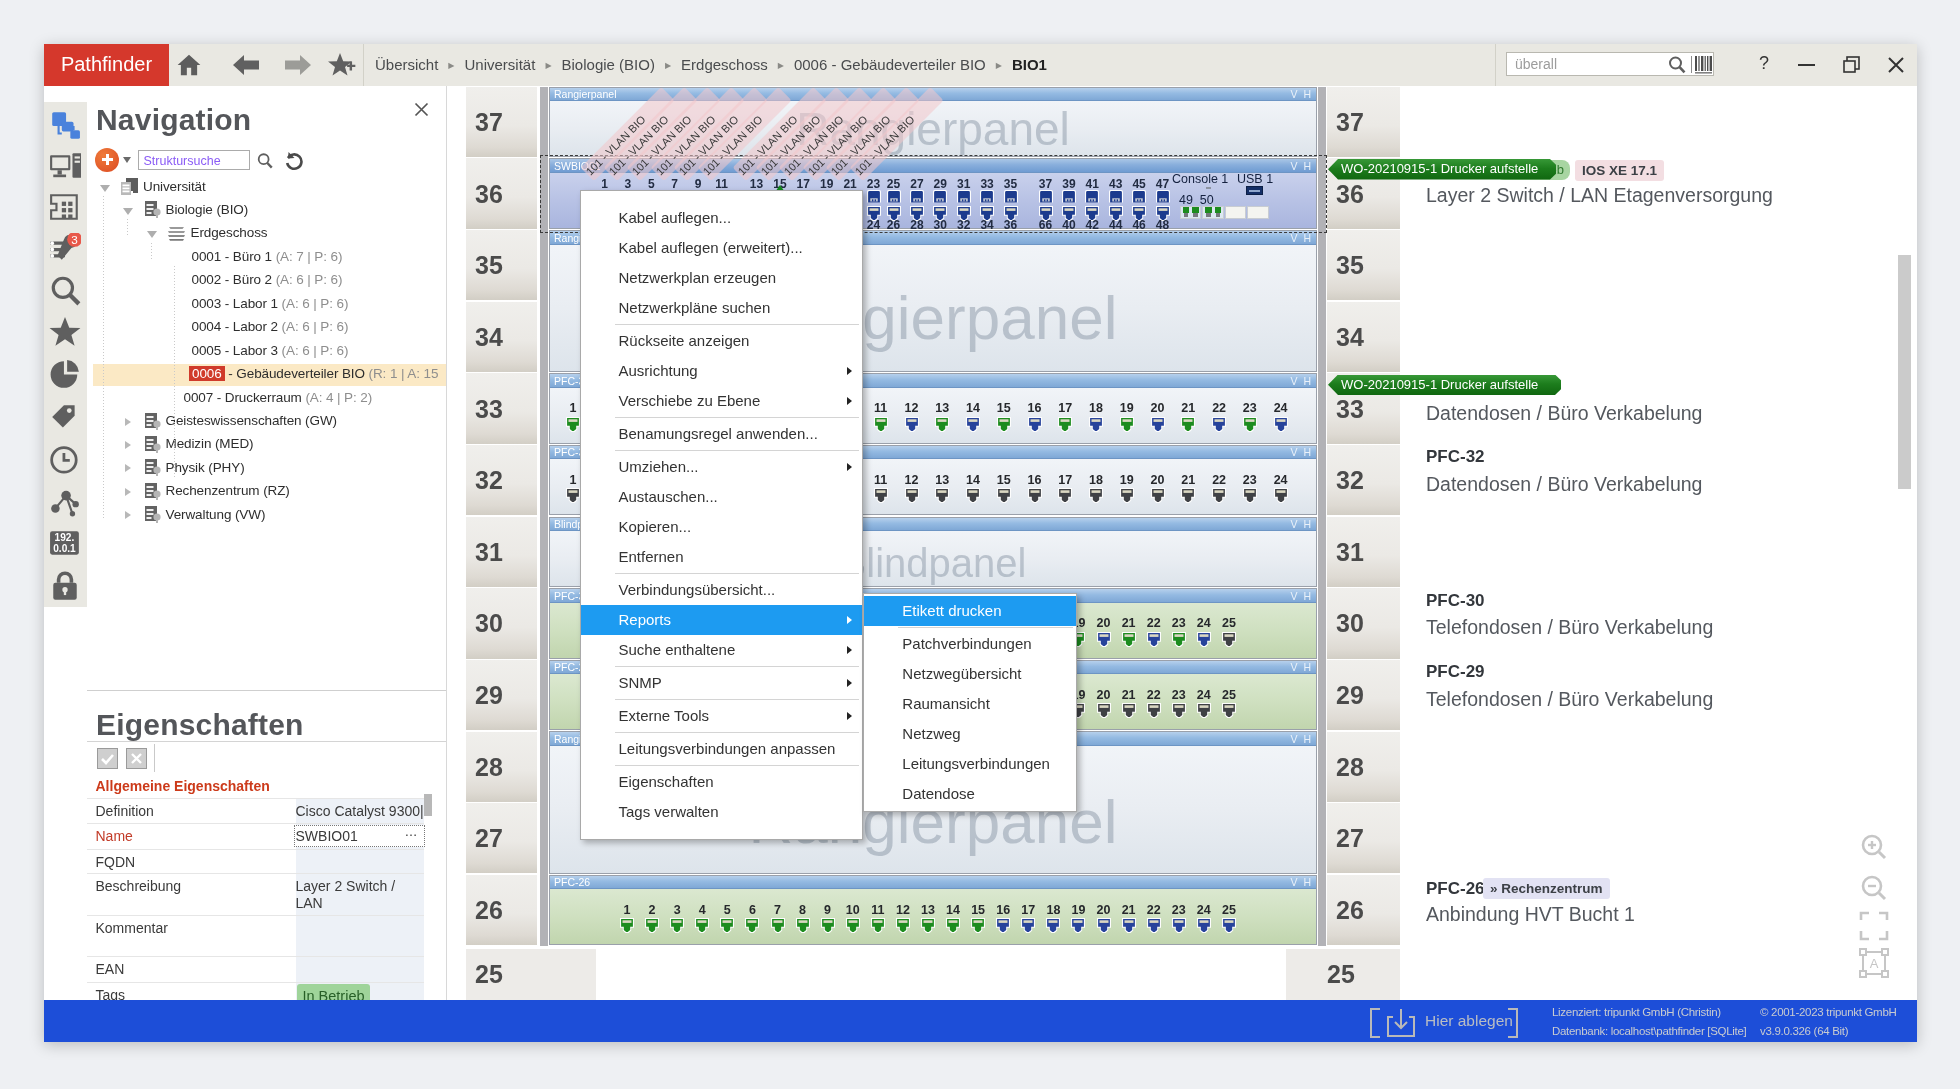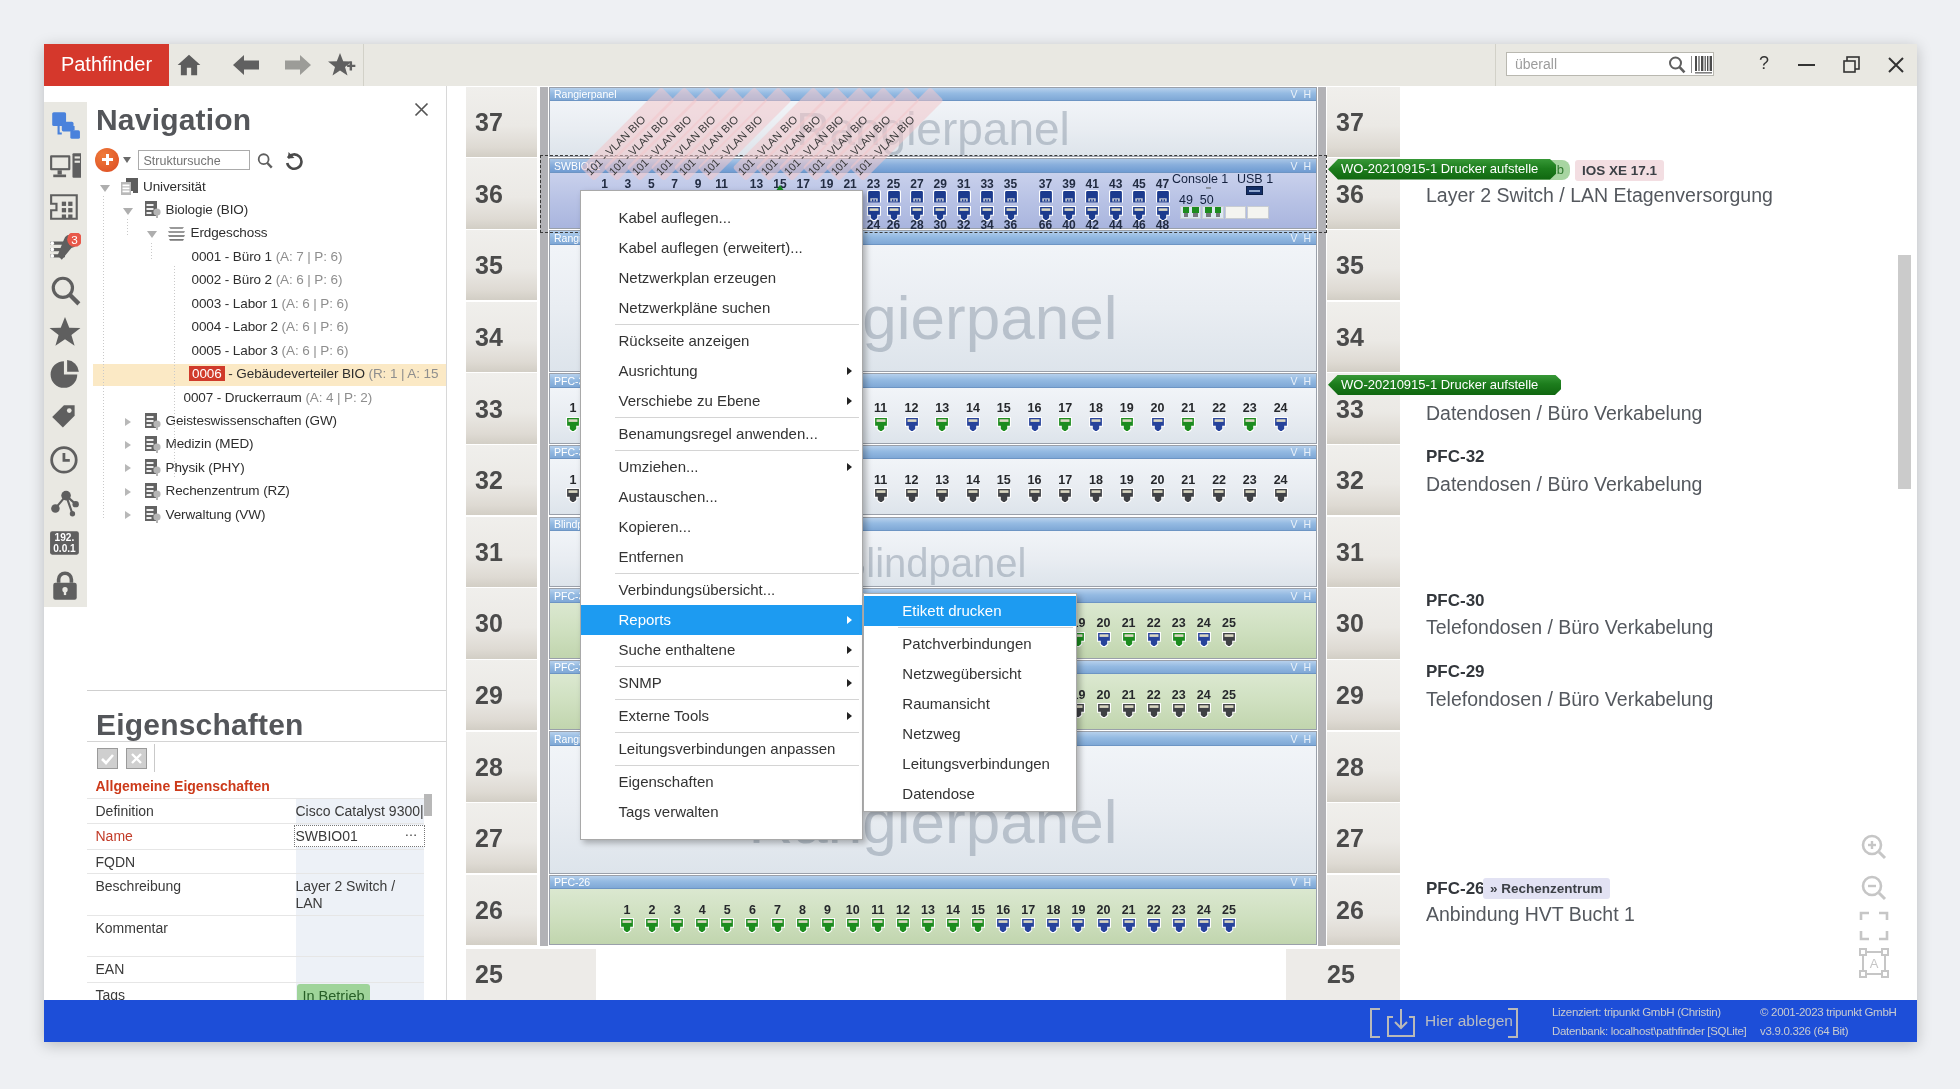--- a/index.html
+++ b/index.html
@@ -68,20 +68,21 @@
 <svg class="abs" style="left:188px;top:10px" width="28" height="22" viewBox="0 0 28 22">
         <path d="M12 1 L12 6.5 H27 V15.5 H12 L12 21 L1 11 Z" fill="#606060"></path>
       </svg>
 <svg class="abs" style="left:240px;top:10px" width="28" height="22" viewBox="0 0 28 22">
         <path d="M16 1 L16 6.5 H1 V15.5 H16 L16 21 L27 11 Z" fill="#9c9c98"></path>
       </svg>
 <svg class="abs" style="left:283px;top:8px" width="34" height="26" viewBox="0 0 34 26">
         <path d="M13 1 L16.2 9.3 L25 9.6 L18 15 L20.5 23.5 L13 18.5 L5.5 23.5 L8 15 L1 9.6 L9.8 9.3 Z" fill="#606060"></path>
         <path d="M27 13 h3 v-4 h3 v4 h4 v3 h-4 v4 h-3 v-4 h-3 z" transform="translate(-2,2) scale(.82)" fill="#606060"></path>
       </svg>
+<div id="crumbs">Übersicht<span class="sep">▶</span>Universität<span class="sep">▶</span>Biologie (BIO)<span class="sep">▶</span>Erdgeschoss<span class="sep">▶</span>0006 - Gebäudeverteiler BIO<span class="sep">▶</span><b>BIO1</b></div>
 <div id="search">
         <span class="ph">überall</span>
 <svg class="abs" style="left:160px;top:2px" width="20" height="20" viewBox="0 0 20 20">
           <circle cx="8.5" cy="8" r="5.5" fill="none" stroke="#5f5f5f" stroke-width="2"></circle>
           <line x1="12.6" y1="12.2" x2="17.5" y2="17.4" stroke="#5f5f5f" stroke-width="2.6"></line>
         </svg>
 <div class="abs" style="left:184px;top:3px;width:1px;height:17px;background:#8b8b8b"></div>
 <svg class="abs" style="left:188px;top:3px" width="17" height="18" viewBox="0 0 17 18">
           <g fill="#4c4c4c">
             <rect x="0" y="0" width="2" height="15"></rect>
@@ -192,21 +193,21 @@
 <div id="navpanel">
 <div class="abs ptitle" style="left:9.5px;top:17px">Navigation</div>
 <svg class="abs" style="left:327px;top:16px" width="15" height="15" viewBox="0 0 15 15">
         <path d="M1.5 1.5 L13.5 13.5 M13.5 1.5 L1.5 13.5" stroke="#555" stroke-width="1.7"></path>
       </svg>
 <div class="abs" style="left:8.5px;top:62px;width:24px;height:24px;border-radius:50%;background:radial-gradient(circle at 35% 30%,#ef7b3a,#dc4a22);"></div>
 <div class="abs" style="left:15px;top:72.5px;width:11px;height:3px;background:#fff"></div>
 <div class="abs" style="left:19px;top:68.5px;width:3px;height:11px;background:#fff"></div>
 <div class="abs exp expd" style="left:36.5px;top:71px;border-top-width:6px;border-left-width:4.5px;border-right-width:4.5px;border-top-color:#6a6a6a"></div>
 <div class="abs" style="left:51px;top:64.5px;width:112px;height:20px;border:1px solid #ababab;background:#fff">
-        <span class="abs" style="left:5px;top:2.5px;font-size:12.5px;color:#737373">Struktursuche</span>
+        <span class="abs" style="left:5px;top:2.5px;font-size:12.5px;color:#8b5cf6">Struktursuche</span>
       </div>
 <svg class="abs" style="left:169.5px;top:66px" width="18" height="18" viewBox="0 0 20 20">
         <circle cx="8.5" cy="8" r="5.5" fill="none" stroke="#5f5f5f" stroke-width="2"></circle>
         <line x1="12.6" y1="12.2" x2="17.5" y2="17.4" stroke="#5f5f5f" stroke-width="2.6"></line>
       </svg>
 <svg class="abs" style="left:197.5px;top:64px" width="21" height="21" viewBox="0 0 21 21">
         <path d="M4 8 A 7.2 7.2 0 1 1 3.2 13" fill="none" stroke="#4a4a4a" stroke-width="2.6"></path>
         <path d="M4.5 2 L4 8.5 L10.5 8 Z" fill="#4a4a4a"></path>
       </svg>
 <div class="exp expd" style="left:13.5px;top:99.0px"></div>

